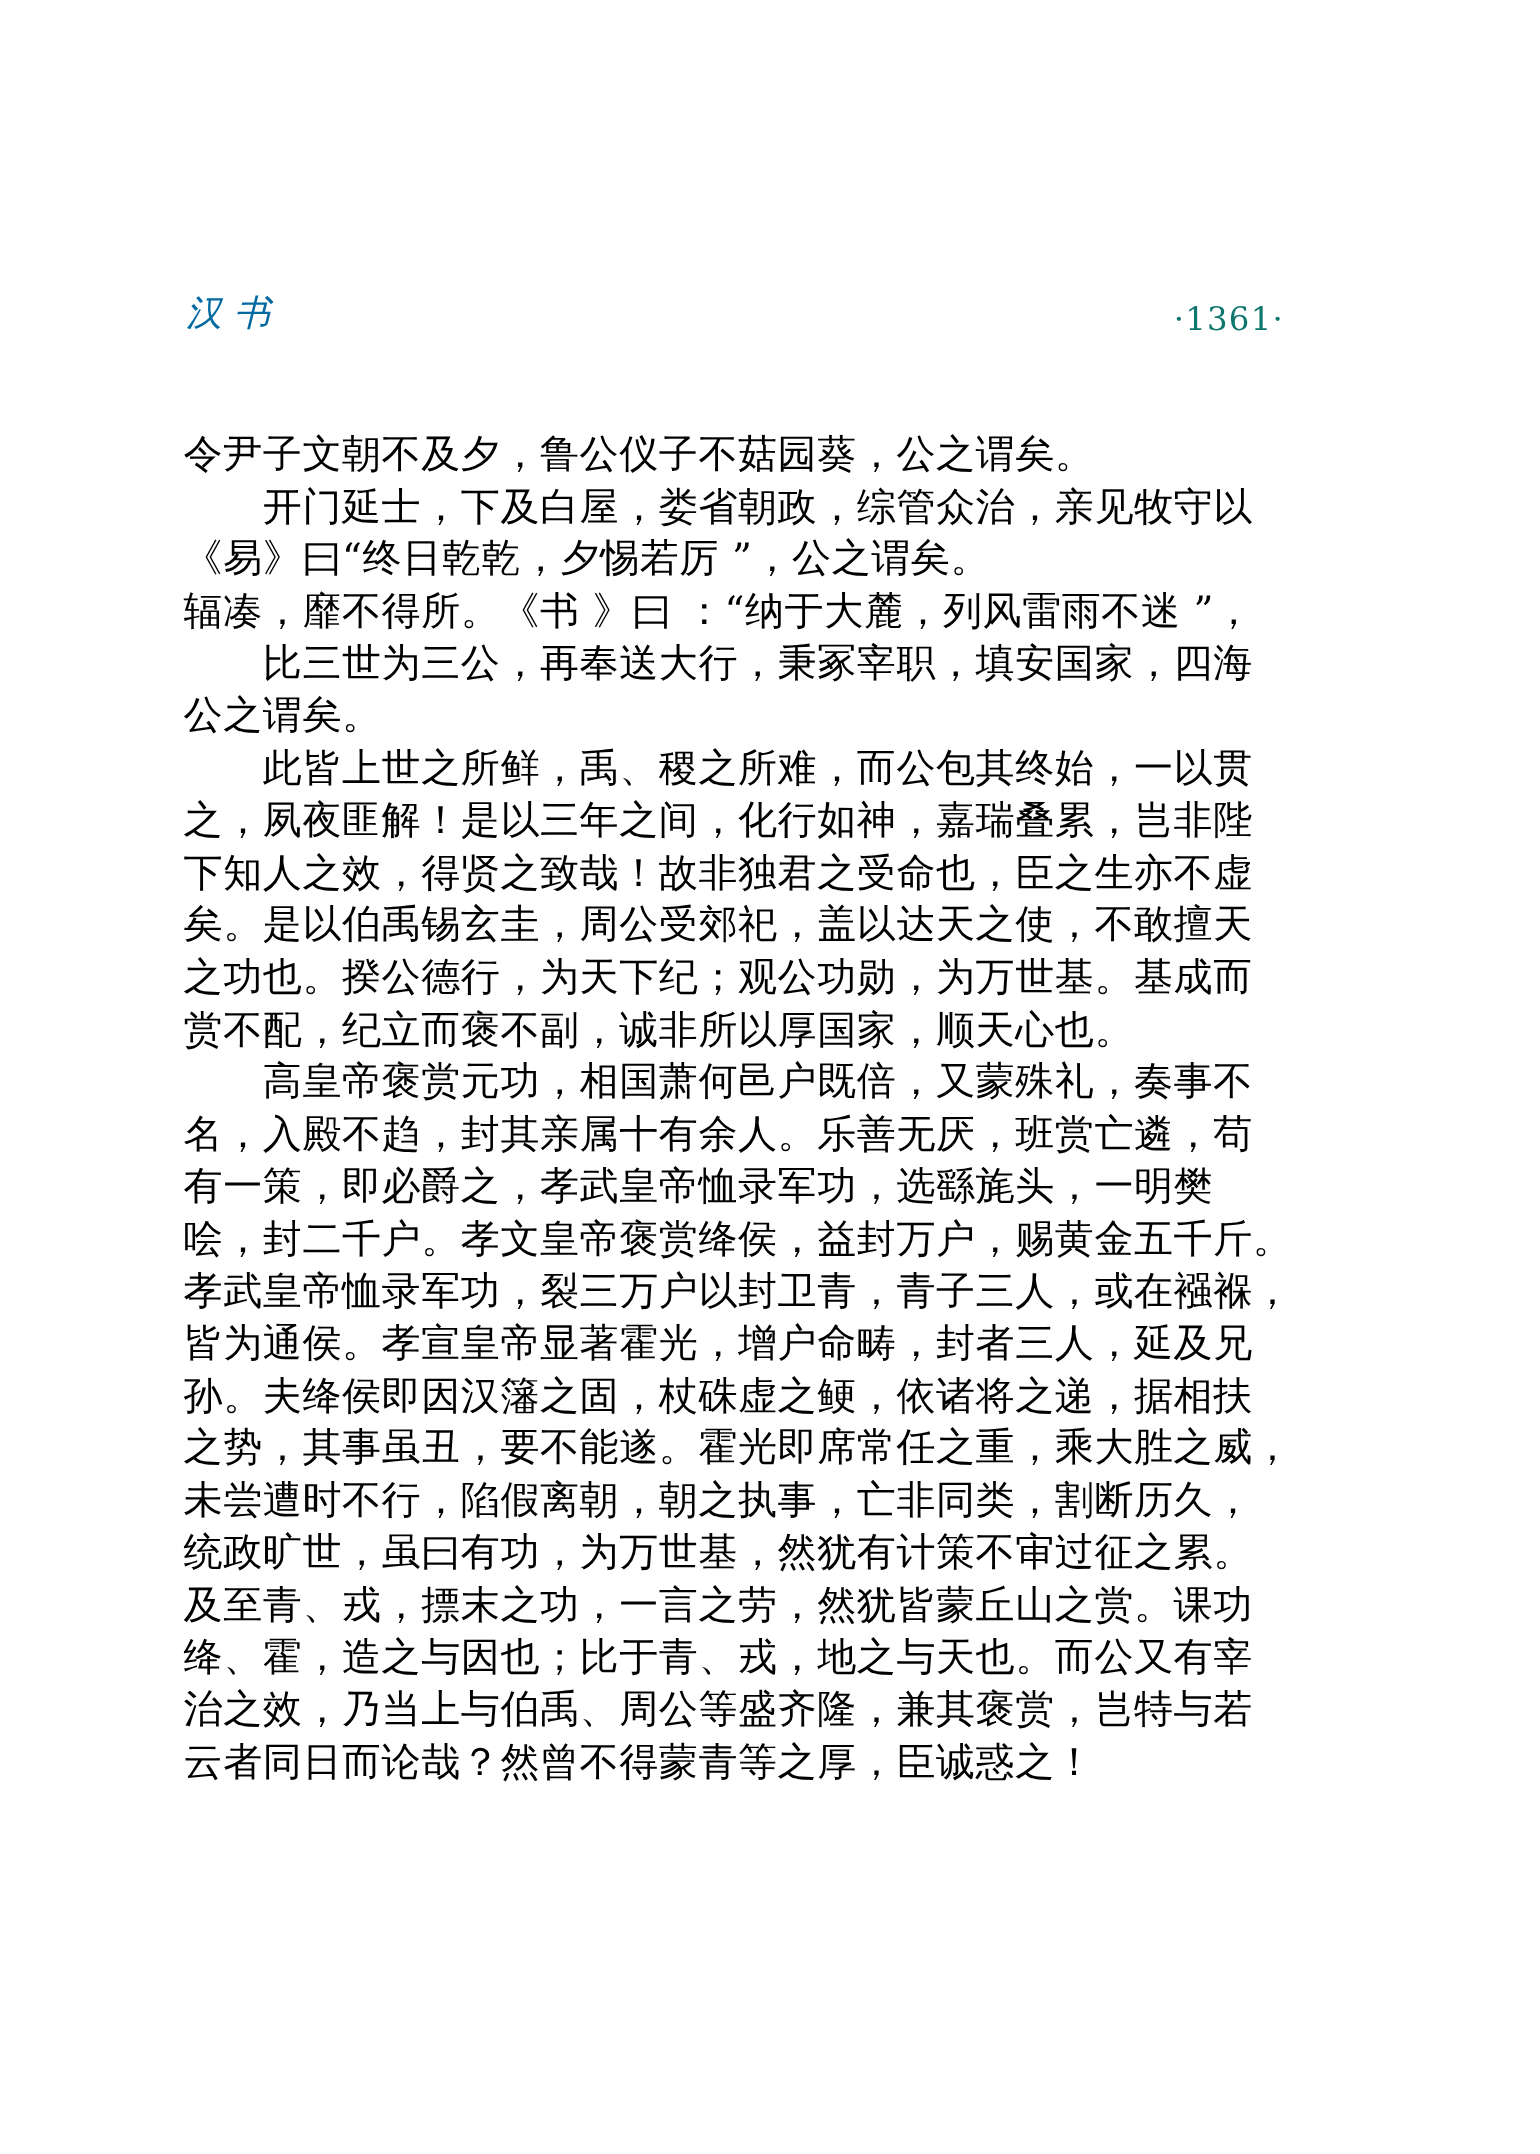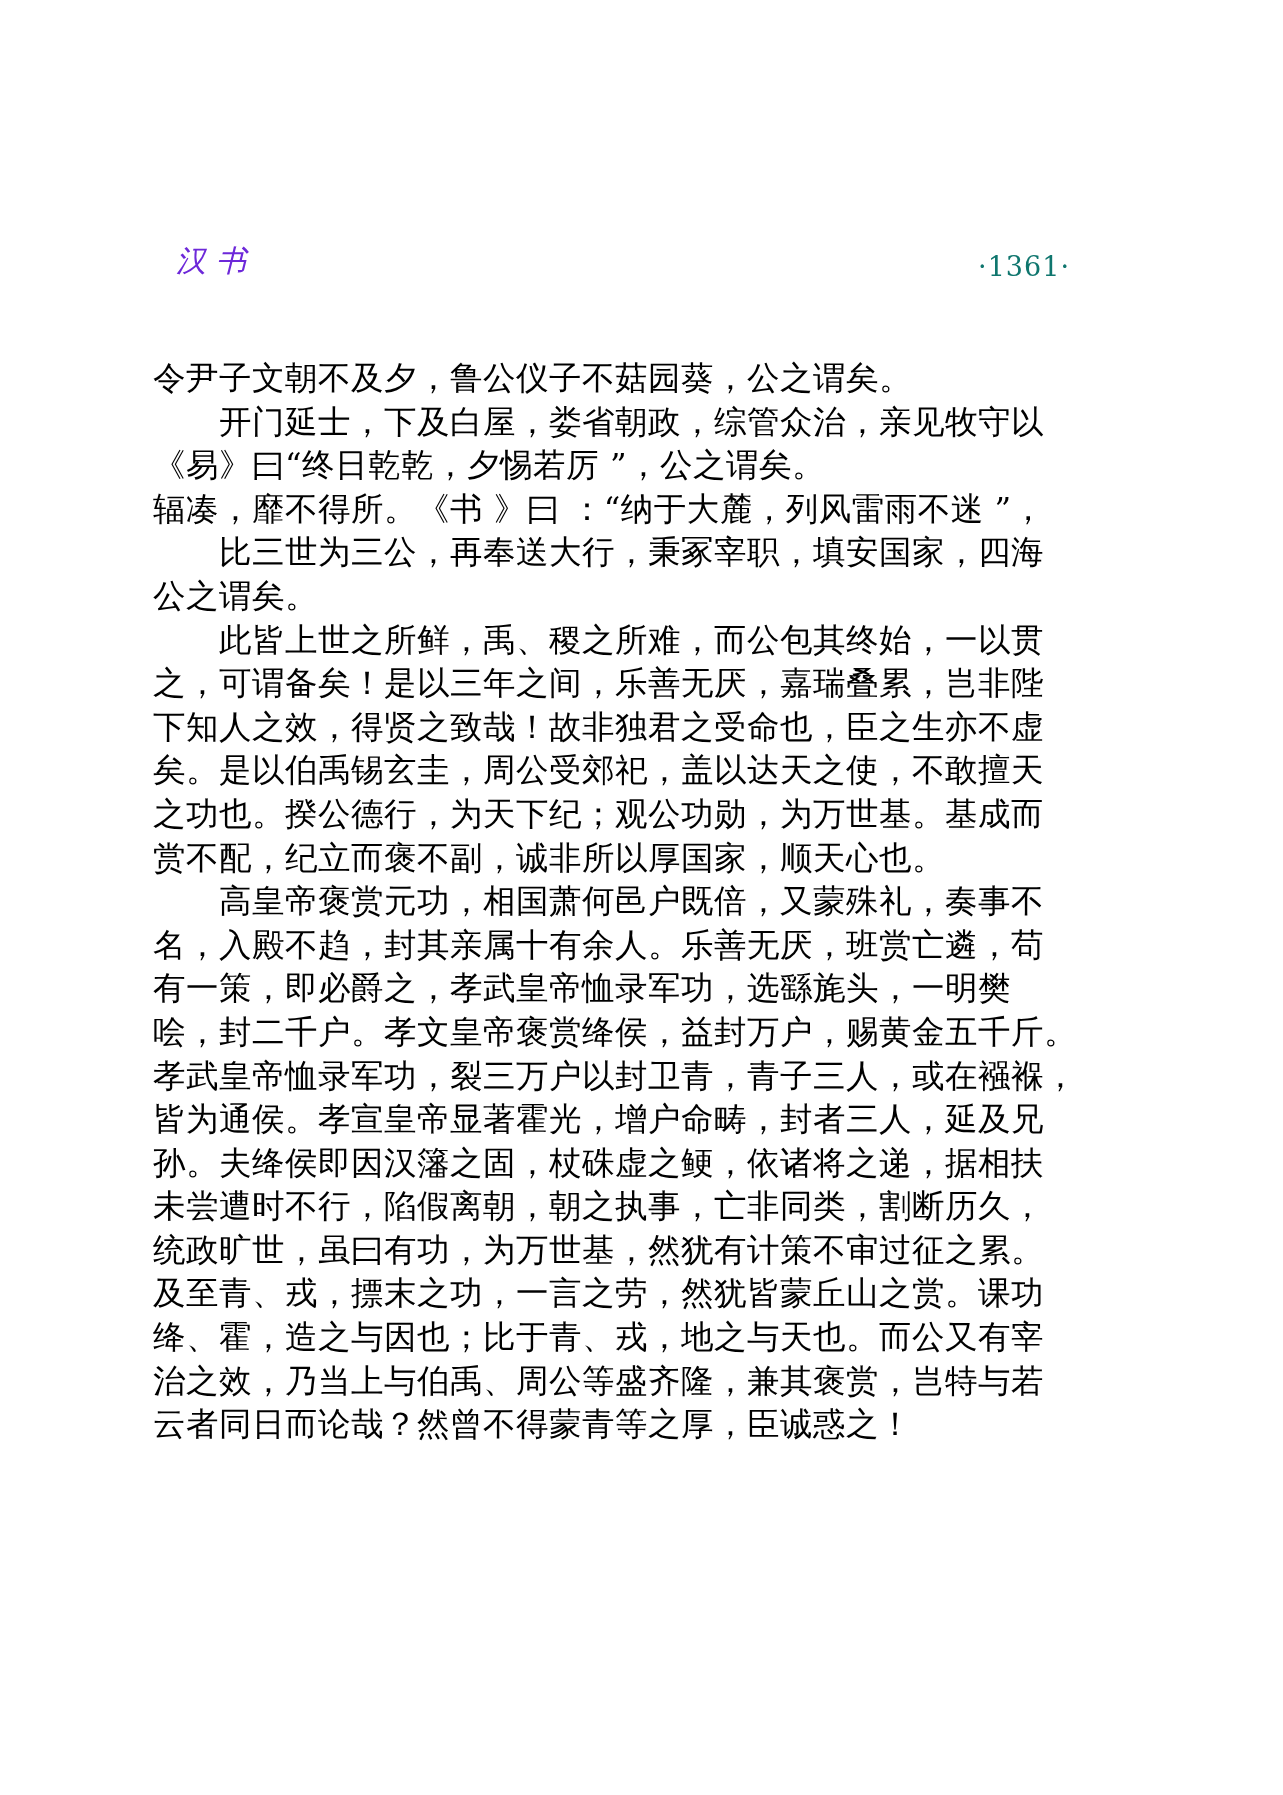--- a/index.html
+++ b/index.html
@@ -23,22 +23,21 @@
     width: 915px;
     height: 42px;
     display: flex;
     justify-content: space-between;
     align-items: flex-end;
   }
   .book-title {
     font-size: 30px;
     letter-spacing: 10px;
     font-style: italic; 
-    color: #6d28d9;
-    margin-left: 21px;
+    color: #0369a1;
   }
   .page-number {
     font-size: 27px;
     letter-spacing: 1px;
     color: #0f766e;
   }
   .body-text {
     position: absolute;
     top: 357px;
     left: 153px;
@@ -65,32 +64,33 @@
     <span class="page-number">·1361·</span>
   </div>
   <div class="body-text" id="body-text">
       <div class="text-line">令尹子文朝不及夕，鲁公仪子不菇园葵，公之谓矣。</div>
       <div class="text-line indent">开门延士，下及白屋，娄省朝政，综管众治，亲见牧守以</div>
       <div class="text-line">《易》曰“终日乾乾，夕惕若厉 ”，公之谓矣。</div>
       <div class="text-line">辐凑，靡不得所。《书 》曰 ：“纳于大麓，列风雷雨不迷 ”，</div>
       <div class="text-line indent">比三世为三公，再奉送大行，秉冢宰职，填安国家，四海</div>
       <div class="text-line">公之谓矣。</div>
       <div class="text-line indent">此皆上世之所鲜，禹、稷之所难，而公包其终始，一以贯</div>
-      <div class="text-line">之，可谓备矣！是以三年之间，乐善无厌，嘉瑞叠累，岂非陛</div>
+      <div class="text-line">之，夙夜匪解！是以三年之间，化行如神，嘉瑞叠累，岂非陛</div>
       <div class="text-line">下知人之效，得贤之致哉！故非独君之受命也，臣之生亦不虚</div>
       <div class="text-line">矣。是以伯禹锡玄圭，周公受郊祀，盖以达天之使，不敢擅天</div>
       <div class="text-line">之功也。揆公德行，为天下纪；观公功勋，为万世基。基成而</div>
       <div class="text-line">赏不配，纪立而褒不副，诚非所以厚国家，顺天心也。</div>
       <div class="text-line indent">高皇帝褒赏元功，相国萧何邑户既倍，又蒙殊礼，奏事不</div>
       <div class="text-line">名，入殿不趋，封其亲属十有余人。乐善无厌，班赏亡遴，苟</div>
       <div class="text-line">有一策，即必爵之，孝武皇帝恤录军功，选繇旄头，一明樊</div>
       <div class="text-line">哙，封二千户。孝文皇帝褒赏绛侯，益封万户，赐黄金五千斤。</div>
       <div class="text-line">孝武皇帝恤录军功，裂三万户以封卫青，青子三人，或在襁褓，</div>
       <div class="text-line">皆为通侯。孝宣皇帝显著霍光，增户命畴，封者三人，延及兄</div>
       <div class="text-line">孙。夫绛侯即因汉籓之固，杖硃虚之鲠，依诸将之递，据相扶</div>
+      <div class="text-line">之势，其事虽丑，要不能遂。霍光即席常任之重，乘大胜之威，</div>
       <div class="text-line">未尝遭时不行，陷假离朝，朝之执事，亡非同类，割断历久，</div>
       <div class="text-line">统政旷世，虽曰有功，为万世基，然犹有计策不审过征之累。</div>
       <div class="text-line">及至青、戎，摽末之功，一言之劳，然犹皆蒙丘山之赏。课功</div>
       <div class="text-line">绛、霍，造之与因也；比于青、戎，地之与天也。而公又有宰</div>
       <div class="text-line">治之效，乃当上与伯禹、周公等盛齐隆，兼其褒赏，岂特与若</div>
       <div class="text-line">云者同日而论哉？然曾不得蒙青等之厚，臣诚惑之！</div>
     </div>
 </div>
 
 </body></html>

